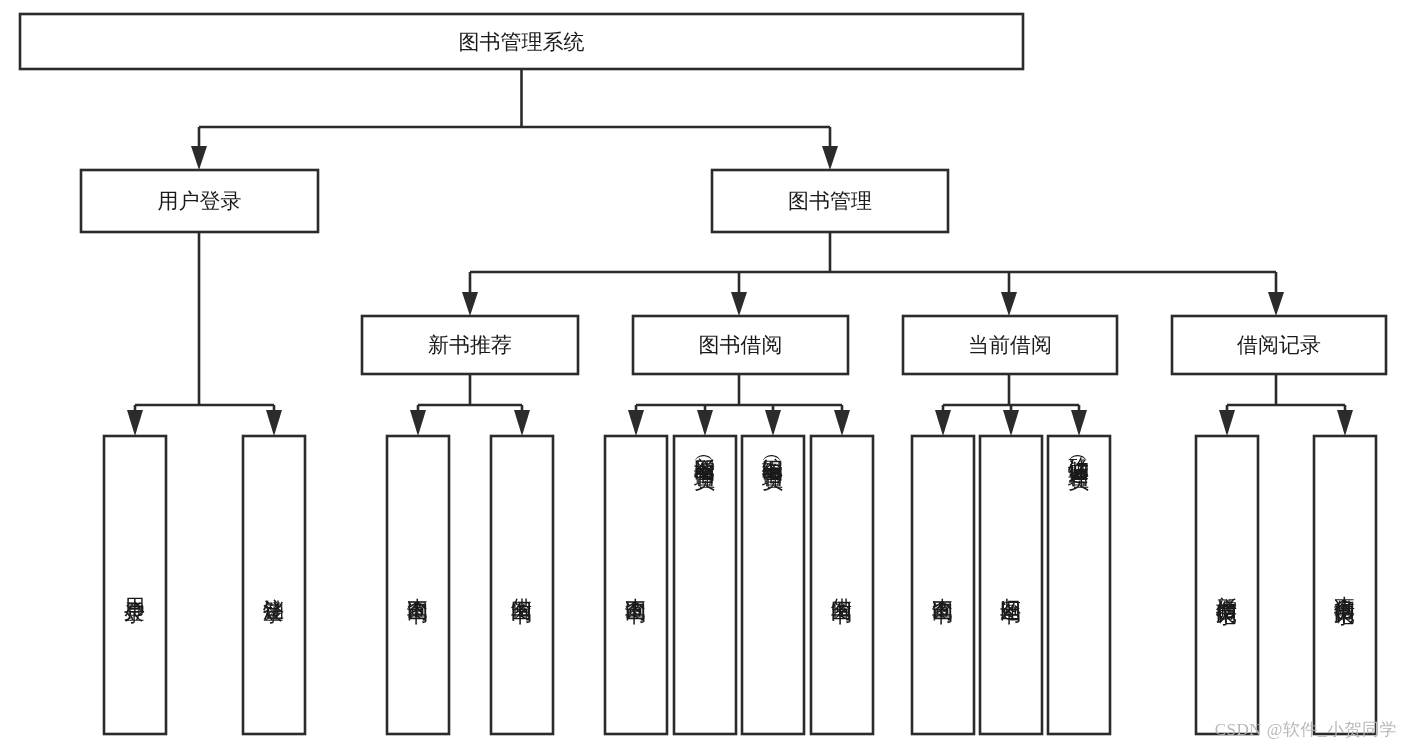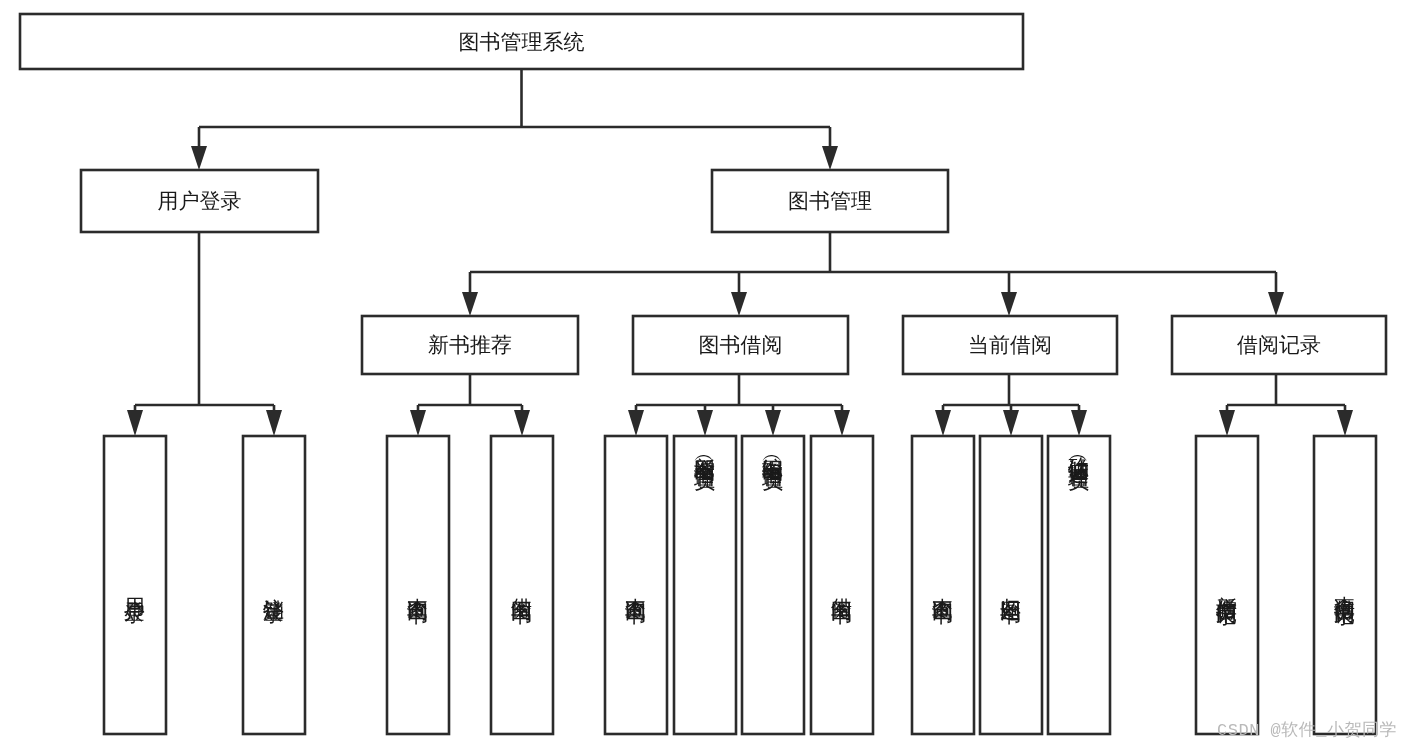--- a/index.html
+++ b/index.html
@@ -65,21 +65,21 @@
     position: absolute;
     display: flex;
     align-items: center;
     justify-content: center;
     pointer-events: none;
   }
   .watermark {
     position: absolute;
     right: 8px;
     bottom: 6px;
-    font-family: Liberation Mono, monospace;
+    font-family: Liberation Serif, serif;
     font-size: 17px;
     color: #b9b9b9;
     white-space: nowrap;
     letter-spacing: 0.5px;
   }
 </style>
 </head>
 <body>
 
 <div id="diagram-root">

